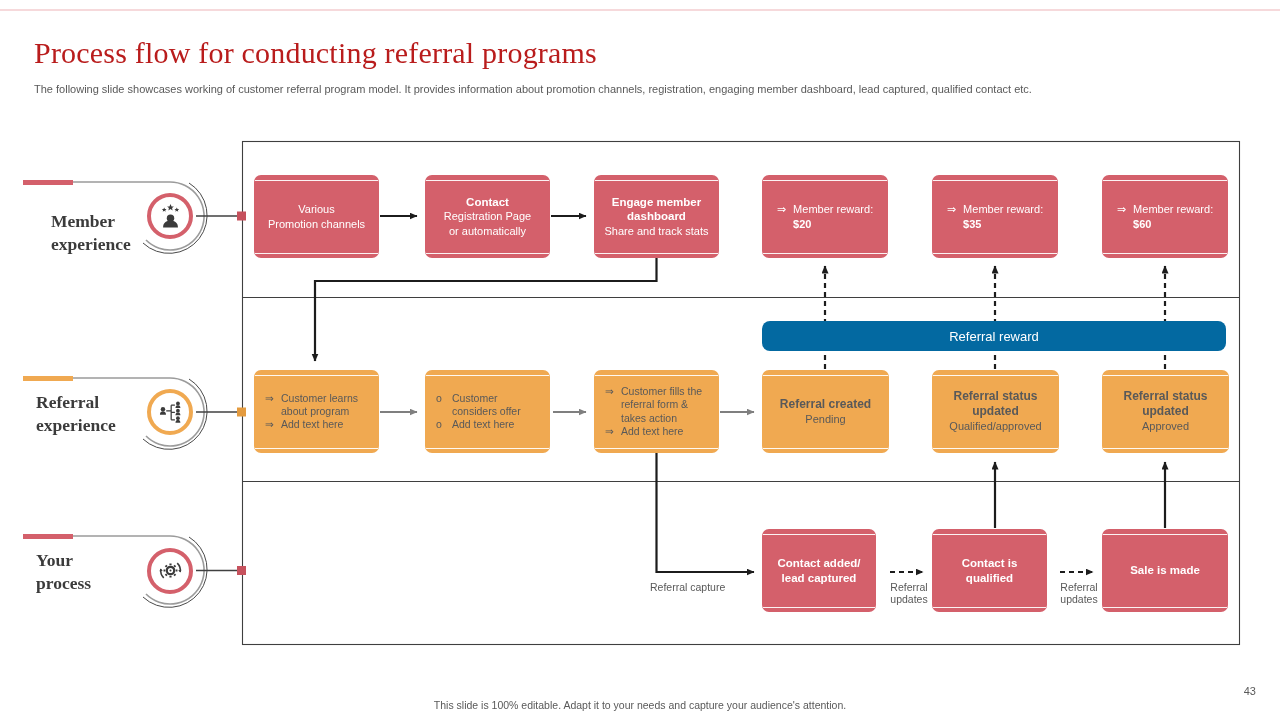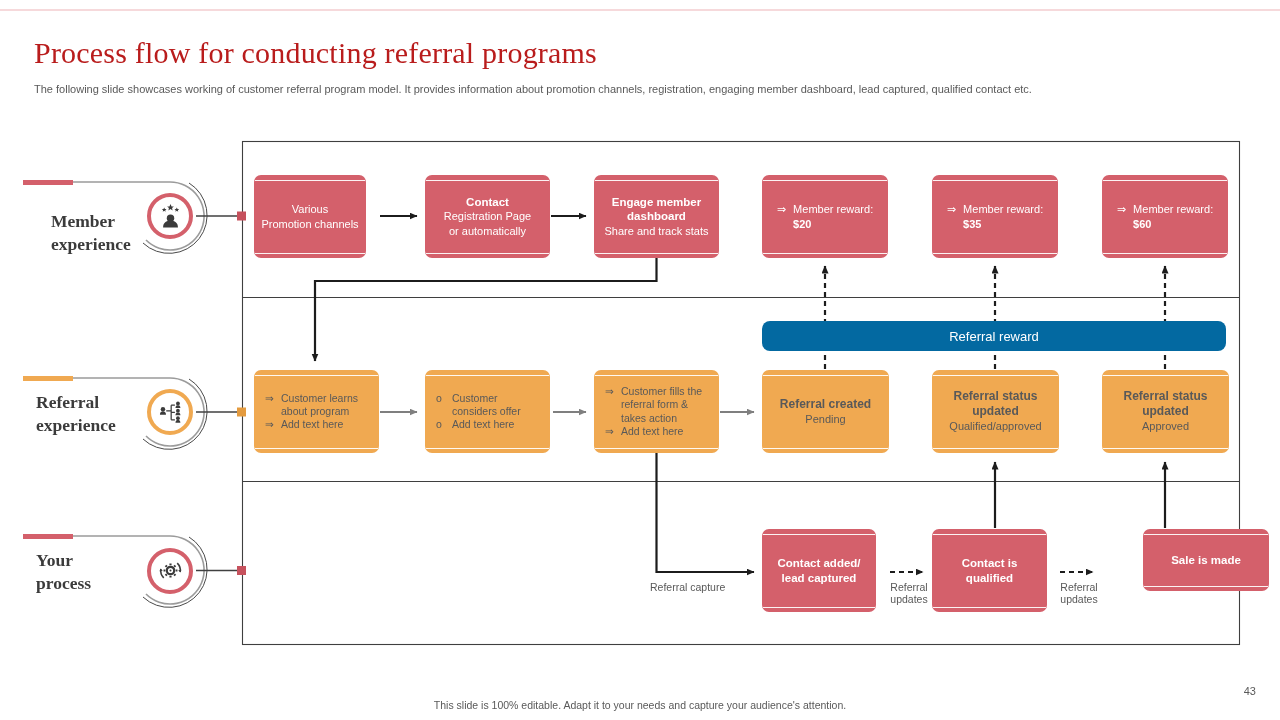--- a/index.html
+++ b/index.html
@@ -158,21 +158,21 @@
       <circle cx="12" cy="12" r="3.3" fill="none" stroke="#3b3b3b" stroke-width="2"></circle>
       <circle cx="12" cy="12" r="0.9" fill="#3b3b3b"></circle>
       <path d="M16.6,12 L18.2,12 M15.25,15.25 L16.4,16.4 M12,16.6 L12,18.2 M8.75,15.25 L7.6,16.4 M7.4,12 L5.8,12 M8.75,8.75 L7.6,7.6 M12,7.4 L12,5.8 M15.25,8.75 L16.4,7.6" stroke="#3b3b3b" stroke-width="1.9" fill="none"></path>
       <path d="M6,18.6 A9.2,9.2 0 0 1 3.4,10.6" fill="none" stroke="#3b3b3b" stroke-width="1.4"></path>
       <path d="M3.4,10.6 L2,12.6 L5.2,12.2 Z" fill="#3b3b3b"></path>
       <path d="M18,5.4 A9.2,9.2 0 0 1 20.6,13.4" fill="none" stroke="#3b3b3b" stroke-width="1.4"></path>
       <path d="M20.6,13.4 L22,11.4 L18.8,11.8 Z" fill="#3b3b3b"></path>
     </svg>
   </div>
 
-  <div class="fb red" style="left:254px;top:175px;width:112px;height:83px;">
+  <div class="fb red" style="left:254px;top:175px;width:125px;height:83px;">
     <span class="s" style="display:block">Various</span>
     <span class="s" style="display:block">Promotion channels</span>
   </div>
   <div class="fb red" style="left:425px;top:175px;width:125px;height:83px;">
     <span class="t">Contact</span>
     <span class="s" style="display:block">Registration Page</span>
     <span class="s" style="display:block">or automatically</span>
   </div>
   <div class="fb red" style="left:594px;top:175px;width:125px;height:83px;padding:0 7px;">
     <span class="t">Engage member dashboard</span>
@@ -246,21 +246,21 @@
     <span class="t" style="font-size:12px;">Referral status updated</span>
     <span class="s">Approved</span>
   </div>
 
   <div class="fb red" style="left:762px;top:529px;width:114px;height:83px;padding:0 8px;">
     <span class="t">Contact added/ lead captured</span>
   </div>
   <div class="fb red" style="left:932px;top:529px;width:115px;height:83px;padding:0 18px;">
     <span class="t">Contact is qualified</span>
   </div>
-  <div class="fb red" style="left:1102px;top:529px;width:126px;height:62px;padding:0 8px;margin-left:41px;">
+  <div class="fb red" style="left:1102px;top:529px;width:126px;height:83px;padding:0 8px;">
     <span class="t">Sale is made</span>
   </div>
 
   <div class="lbl" style="left:650px;top:581px;width:95px;">Referral capture</div>
   <div class="lbl" style="left:884px;top:581px;width:50px;text-align:center;">Referral updates</div>
   <div class="lbl" style="left:1054px;top:581px;width:50px;text-align:center;">Referral updates</div>
 
   <div class="footer">This slide is 100% editable. Adapt it to your needs and capture your audience's attention.</div>
   <div class="pagenum">43</div>
 </div>

